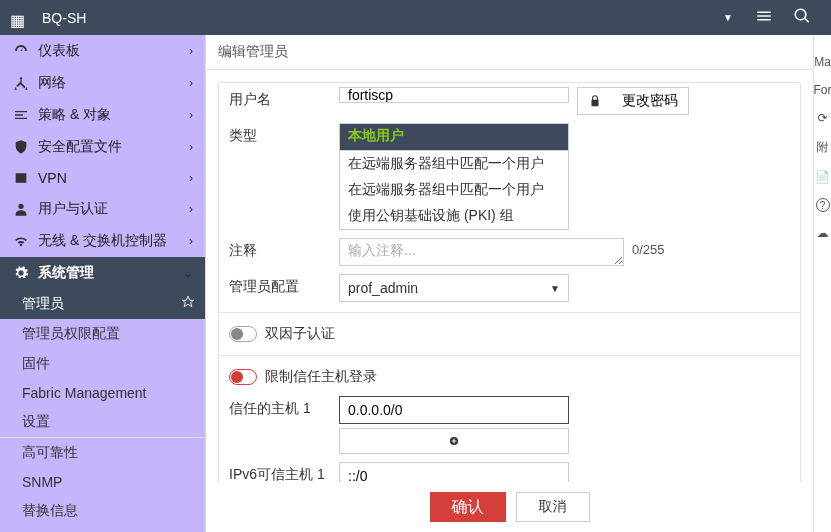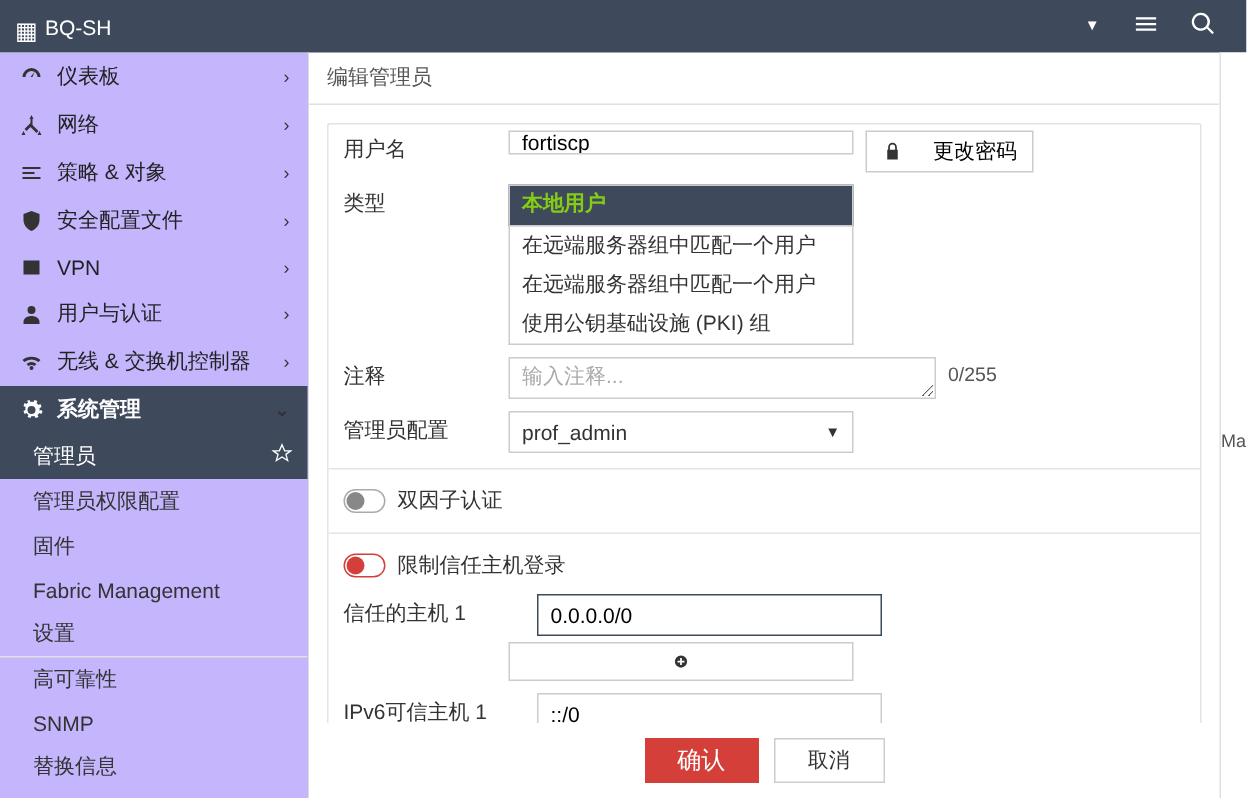--- a/index.html
+++ b/index.html
@@ -1,18 +1,18 @@
 <!DOCTYPE html>
 <html><head>
 <meta charset="utf-8">
 <style>
 * { margin: 0; padding: 0; box-sizing: border-box; font-family: -apple-system, BlinkMacSystemFont, "Segoe UI", Arial, sans-serif; }
 body { width: 831px; height: 532px; overflow: hidden; background: #fff; font-size: 14px; color: #333; }
 .topbar { height: 35px; background: #3e4a5c; display: flex; align-items: center; padding: 0 10px; color: #fff; }
-.topbar .brand { display: flex; align-items: center; gap: 2px; font-weight: 500; }
+.topbar .brand { display: flex; align-items: center; gap: 14px; font-weight: 500; }
 .topbar .brand-icon { width: 18px; height: 14px; display: inline-block; }
 .topbar .brand-icon::before { content: "▦"; font-size: 16px; }
 .topbar .dd { margin-left: auto; margin-right: 12px; font-size: 10px; }
 .topbar .menu-ico, .topbar .search-ico { padding: 0 10px; cursor: pointer; }
 .topbar .menu-ico svg, .topbar .search-ico svg { width: 18px; height: 18px; fill: #fff; }
 .container { display: flex; height: calc(100% - 35px); }
 .sidebar { width: 206px; background: #c4b5fd; border-right: 1px solid #ddd; overflow-y: auto; }
 .sb-item { display: flex; align-items: center; padding: 7px 12px; cursor: pointer; color: #222; }
 .sb-item .sb-ico { width: 18px; margin-right: 8px; display: inline-flex; align-items: center; justify-content: center; }
 .sb-item .sb-ico svg { width: 16px; height: 16px; fill: #333; }
@@ -43,28 +43,28 @@
 .counter { color: #555; padding-top: 4px; font-size: 13px; }
 .select-box { width: 230px; height: 28px; border: 1px solid #ccc; padding: 2px 8px; display: flex; align-items: center; position: relative; cursor: pointer; }
 .select-box .caret { margin-left: auto; font-size: 10px; }
 .sep { height: 1px; background: #e5e5e5; margin: 6px 0; }
 .toggle-row { display: flex; align-items: center; padding: 6px 10px; gap: 8px; }
 .toggle { width: 28px; height: 16px; border-radius: 8px; border: 1px solid #aaa; background: #fff; position: relative; cursor: pointer; flex-shrink: 0; }
 .toggle::after { content: ""; position: absolute; width: 12px; height: 12px; border-radius: 50%; background: #888; top: 1px; left: 1px; }
 .toggle.on { border-color: #d43f3a; }
 .toggle.on::after { background: #d43f3a; left: 1px; }
 .host-block { display: flex; flex-direction: column; gap: 4px; }
-.host-input { width: 230px; height: 28px; border: 1px solid #3e4a5c; padding: 2px 8px; font-size: 14px; margin-left: 19px; }
+.host-input { width: 230px; height: 28px; border: 1px solid #3e4a5c; padding: 2px 8px; font-size: 14px; }
 .host-input.plain { border-color: #ccc; }
 .add-btn { width: 230px; height: 26px; border: 1px solid #ccc; background: #fff; display: flex; align-items: center; justify-content: center; cursor: pointer; }
 .add-btn svg { width: 14px; height: 14px; fill: #333; }
 .footer { padding: 10px; display: flex; justify-content: center; gap: 10px; }
 .btn-primary { background: #d43f3a; color: #fff; border: none; height: 30px; padding: 0 22px; cursor: pointer; font-size: 16px; }
 .btn-default { background: #fff; color: #333; border: 1px solid #ccc; height: 30px; padding: 0 22px; cursor: pointer; font-size: 14px; }
-.rightstrip { width: 18px; border-left: 1px solid #e0e0e0; background: #fff; padding-top: 20px; display: flex; align-items: center; gap: 14px; }
+.rightstrip { width: 18px; border-left: 1px solid #e0e0e0; background: #fff; padding-top: 20px; display: flex; flex-direction: column; align-items: center; gap: 14px; }
 .rightstrip span { font-size: 12px; color: #555; }
 .rightstrip .q { width: 14px; height: 14px; border: 1px solid #555; border-radius: 50%; display: flex; align-items: center; justify-content: center; font-size: 10px; }
 </style>
 </head>
 <body>
 
 <div class="topbar">
   <div class="brand">
     <span class="brand-icon"></span>
     <span>BQ-SH</span>

